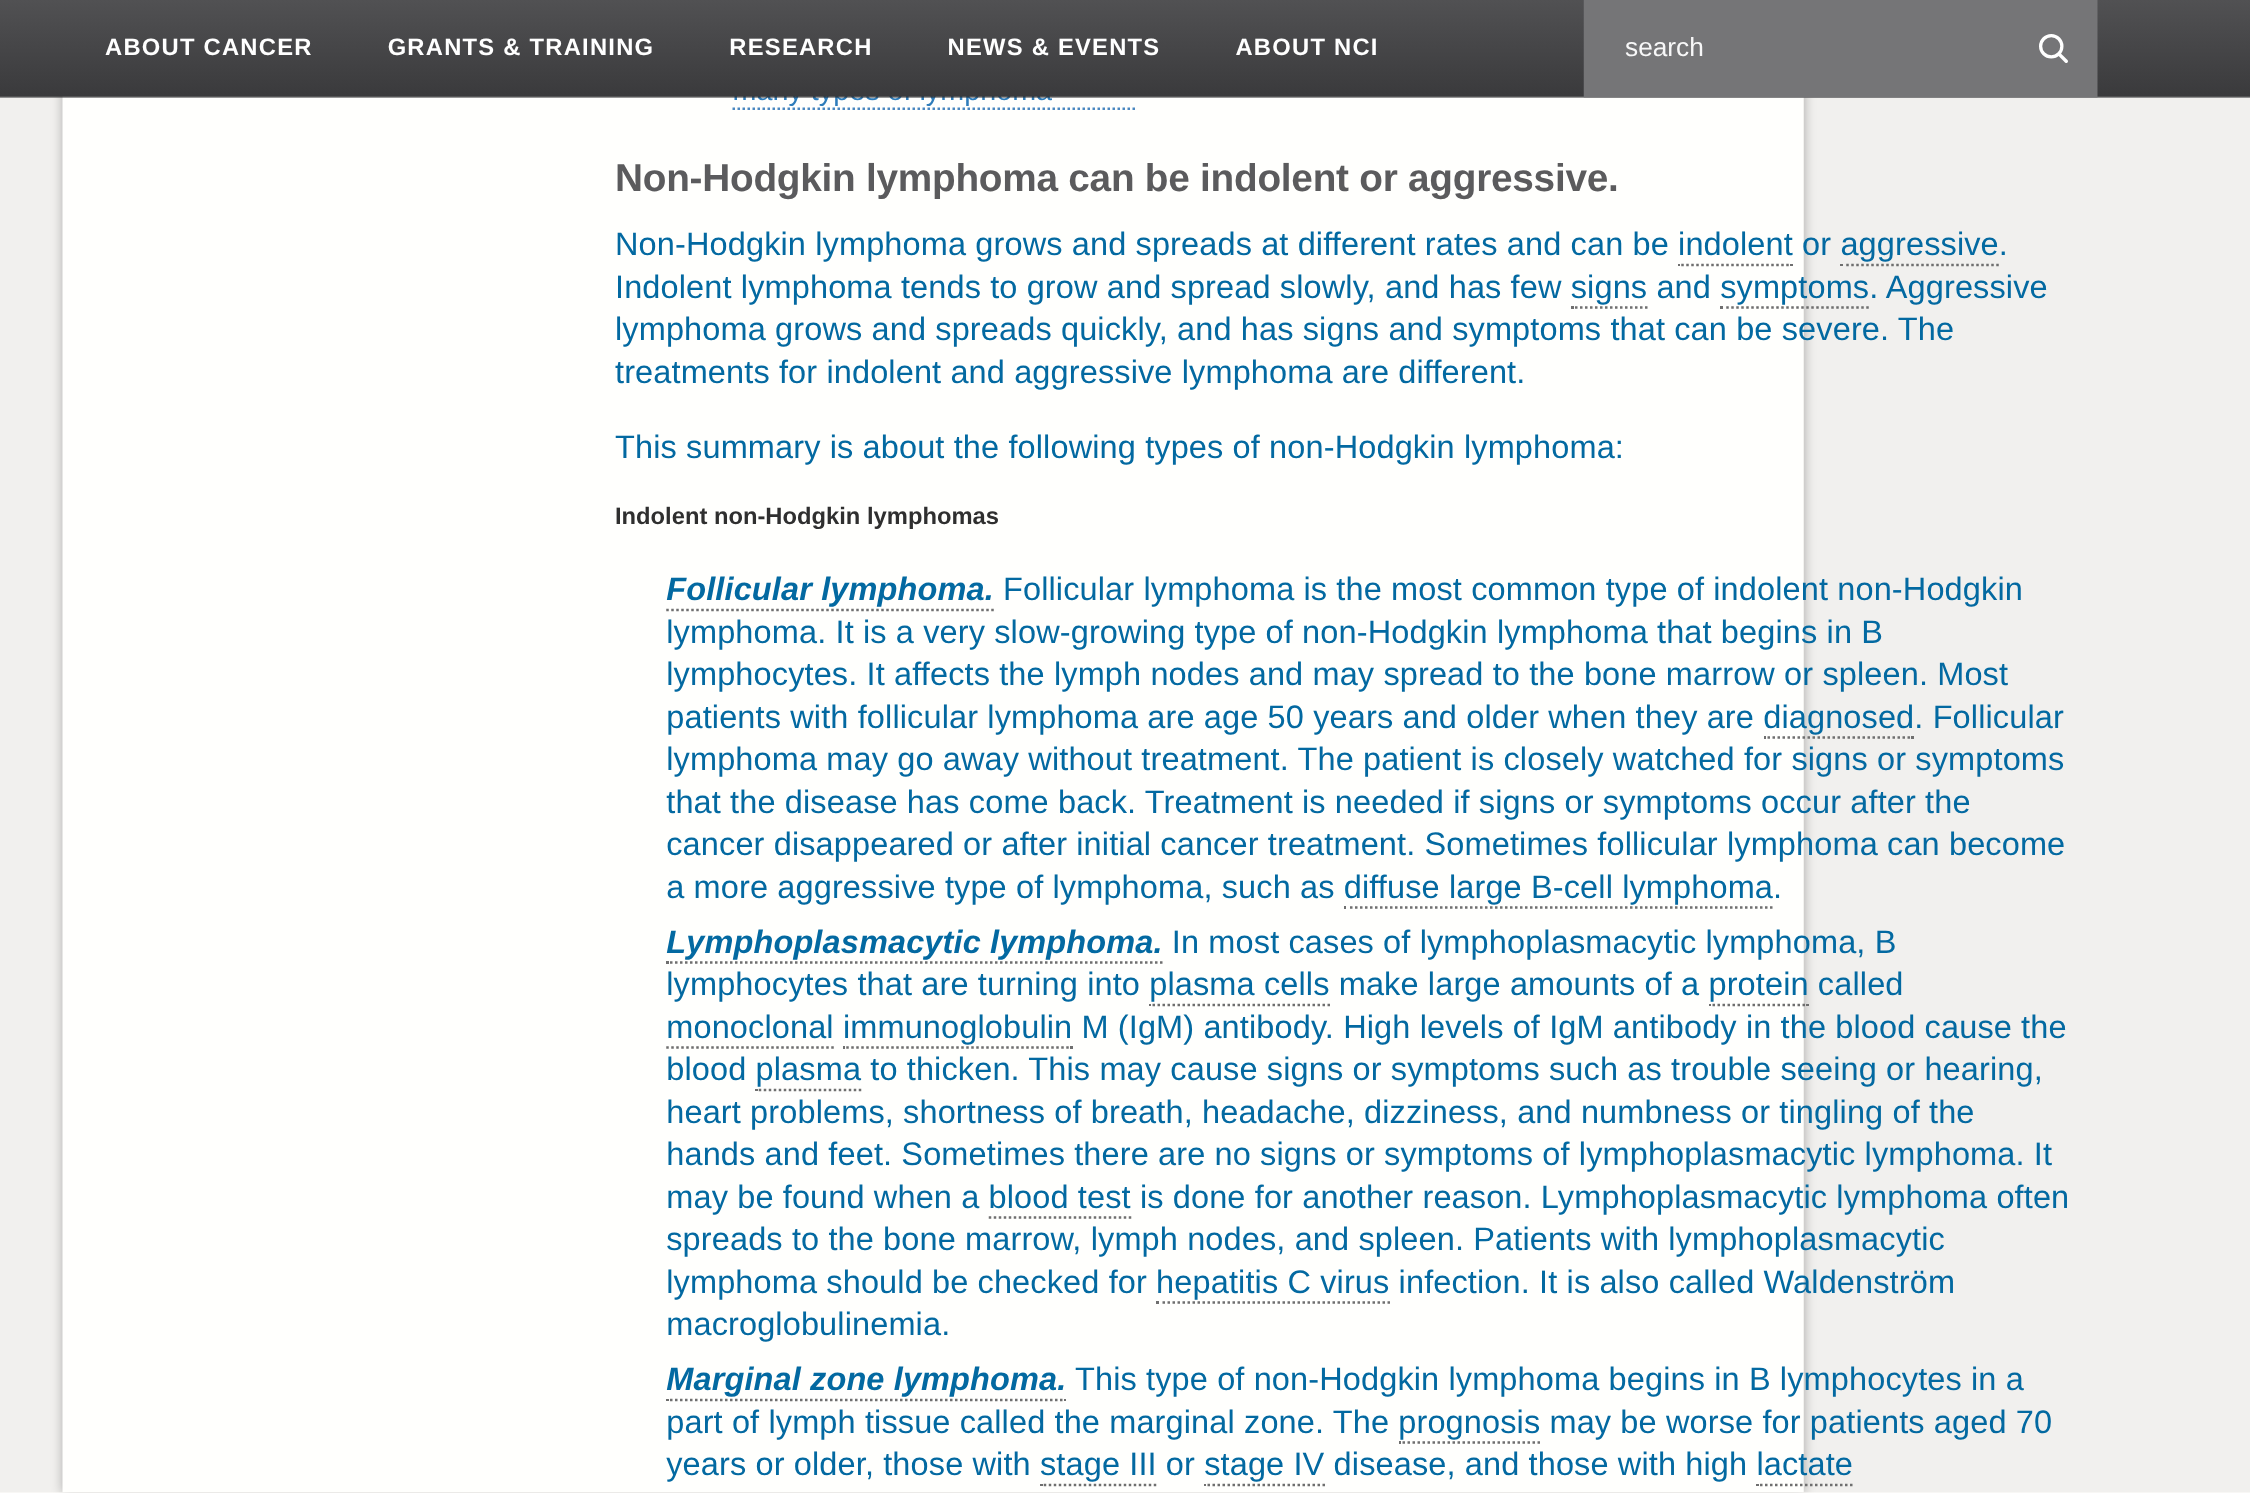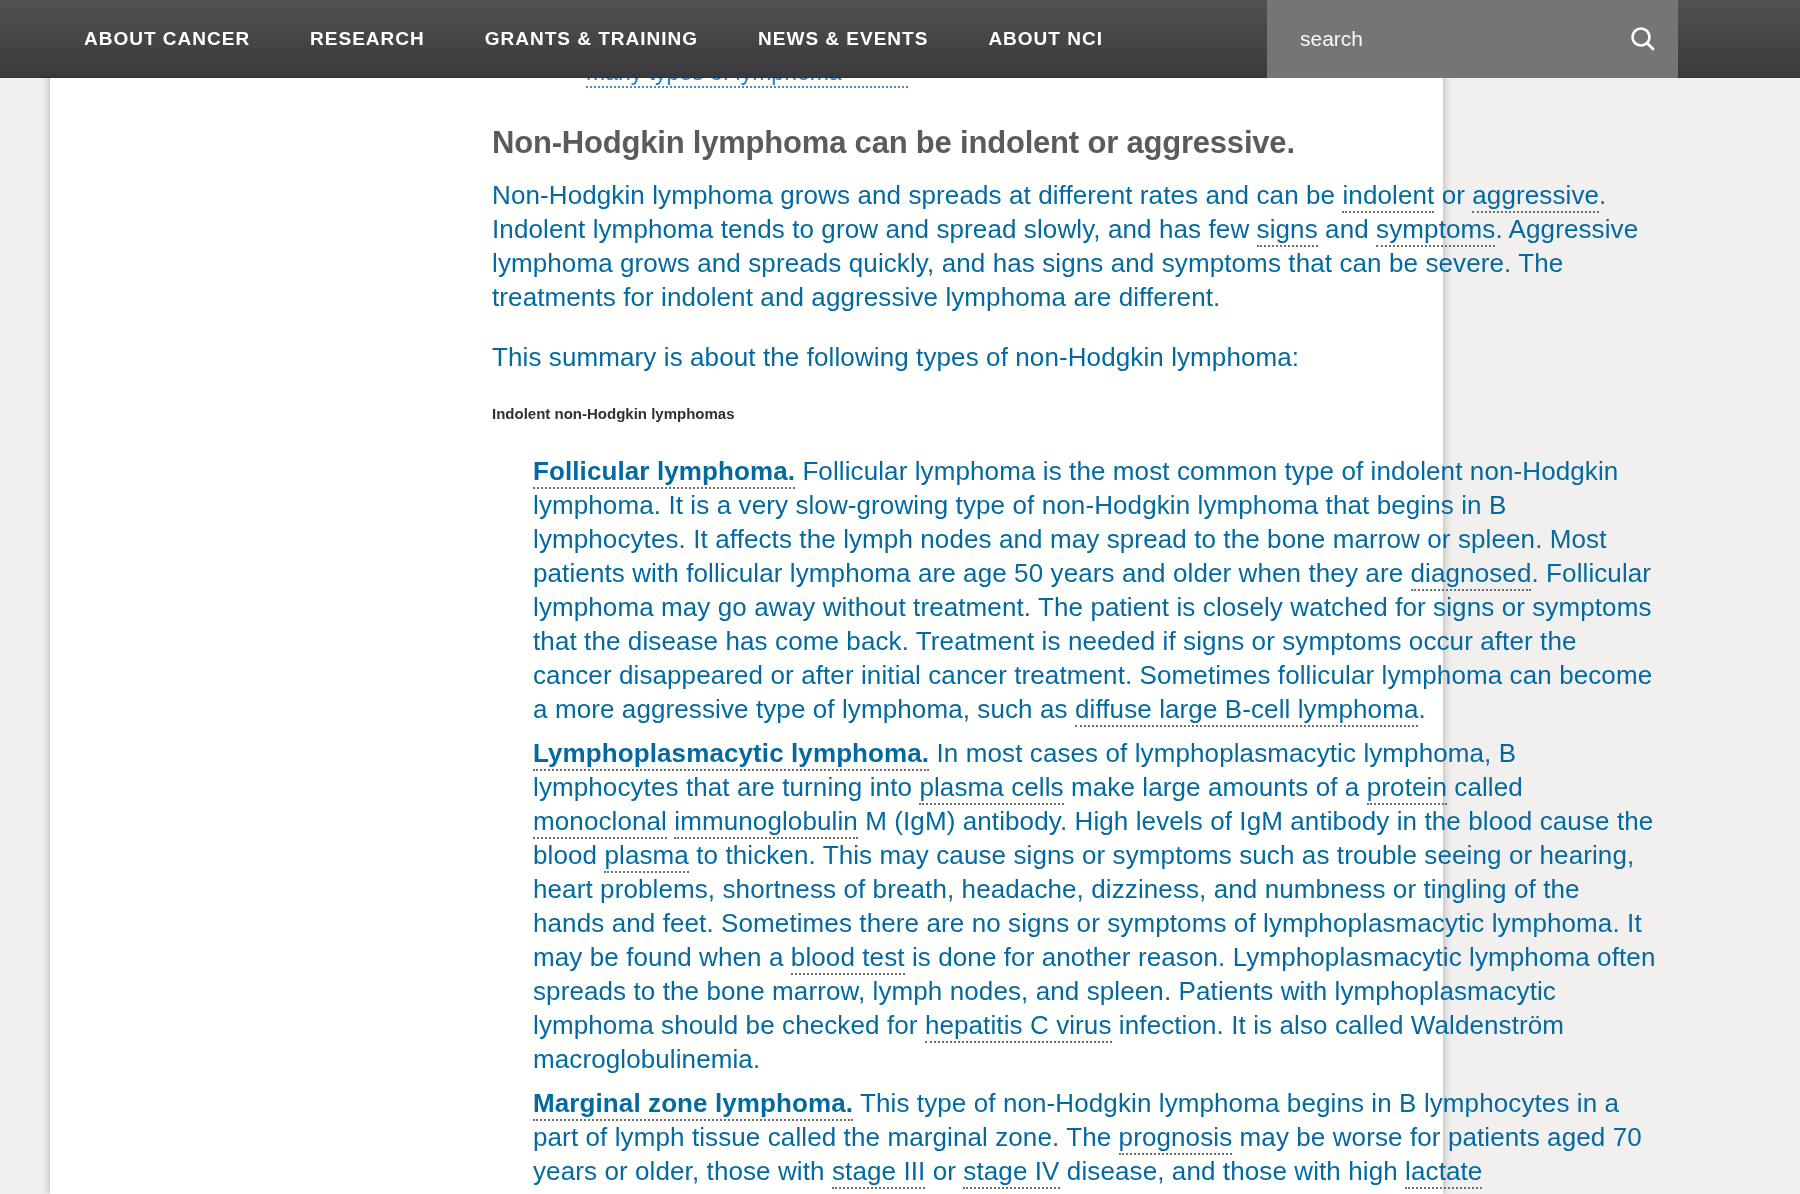--- a/index.html
+++ b/index.html
@@ -64,31 +64,31 @@
     margin:124px 0 16px 0;
     font-size:31px; line-height:38px; font-weight:bold;
     color:#5b5b5d; letter-spacing:-0.2px;
   }
   .bodytext {
     font-size:26px; line-height:34px; color:#0369a1;
     letter-spacing:0.1px; max-width:1165px;
   }
   p.bodytext { margin:0 0 26px 0; }
   h3.page-h3 {
-    margin:26px 0 26px 0; font-size:15px; line-height:28px;
+    margin:26px 0 26px 0; font-size:19px; line-height:28px;
     font-weight:bold; color:#2f2f2f;
   }
   .litem {
     padding-left:41px; margin:0 0 10px 0;
   }
   a.dlink {
     color:inherit; text-decoration:none; cursor:pointer;
     border-bottom:2px dotted #6f6f6f; padding-bottom:1px;
   }
-  a.dlink.bold { font-weight:bold; }
+  a.dlink.bold { font-weight:bold;font-style:italic; }
 </style>
 </head>
 <body>
 
 <div class="card">
   <a class="clip-link">many types of lymphoma</a>
 
   <div class="content">
     <h2 class="page-h2">Non-Hodgkin lymphoma can be indolent or aggressive.</h2>
 
@@ -101,22 +101,22 @@
     <div>
       <div class="bodytext litem"><a class="dlink bold">Follicular lymphoma.</a> Follicular lymphoma is the most common type of indolent non-Hodgkin lymphoma. It is a very slow-growing type of non-Hodgkin lymphoma that begins in B lymphocytes. It affects the lymph nodes and may spread to the bone marrow or spleen. Most patients with follicular lymphoma are age 50 years and older when they are <a class="dlink">diagnosed</a>. Follicular lymphoma may go away without treatment. The patient is closely watched for signs or symptoms that the disease has come back. Treatment is needed if signs or symptoms occur after the cancer disappeared or after initial cancer treatment. Sometimes follicular lymphoma can become a more aggressive type of lymphoma, such as <a class="dlink">diffuse large B-cell lymphoma</a>.</div>
       <div class="bodytext litem"><a class="dlink bold">Lymphoplasmacytic lymphoma.</a> In most cases of lymphoplasmacytic lymphoma, B lymphocytes that are turning into <a class="dlink">plasma cells</a> make large amounts of a <a class="dlink">protein</a> called <a class="dlink">monoclonal</a> <a class="dlink">immunoglobulin</a> M (IgM) antibody. High levels of IgM antibody in the blood cause the blood <a class="dlink">plasma</a> to thicken. This may cause signs or symptoms such as trouble seeing or hearing, heart problems, shortness of breath, headache, dizziness, and numbness or tingling of the hands and feet. Sometimes there are no signs or symptoms of lymphoplasmacytic lymphoma. It may be found when a <a class="dlink">blood test</a> is done for another reason. Lymphoplasmacytic lymphoma often spreads to the bone marrow, lymph nodes, and spleen. Patients with lymphoplasmacytic lymphoma should be checked for <a class="dlink">hepatitis C virus</a> infection. It is also called Waldenström macroglobulinemia.</div>
       <div class="bodytext litem"><a class="dlink bold">Marginal zone lymphoma.</a> This type of non-Hodgkin lymphoma begins in B lymphocytes in a part of lymph tissue called the marginal zone. The <a class="dlink">prognosis</a> may be worse for patients aged 70 years or older, those with <a class="dlink">stage III</a> or <a class="dlink">stage IV</a> disease, and those with high <a class="dlink">lactate dehydrogenase</a> (LDH) levels. There are five different types of marginal zone lymphoma. They are grouped by the type of tissue where the lymphoma formed:</div>
     </div>
   </div>
 </div>
 
 <div class="nav">
   <a class="nav-item">ABOUT CANCER</a>
+  <a class="nav-item">GRANTS &amp; TRAINING</a>
   <a class="nav-item">RESEARCH</a>
-  <a class="nav-item">GRANTS &amp; TRAINING</a>
   <a class="nav-item">NEWS &amp; EVENTS</a>
   <a class="nav-item">ABOUT NCI</a>
 
   <div class="searchbox">
     <input type="text" placeholder="search" style="">
     <span class="search-icon">
       <svg viewBox="0 0 30 30" width="30" height="30">
         <circle cx="13" cy="13" r="8.5" fill="none" stroke="#ffffff" stroke-width="2.6"></circle>
         <line x1="19.5" y1="19.5" x2="25" y2="25" stroke="#ffffff" stroke-width="2.8" stroke-linecap="round"></line>
       </svg>

